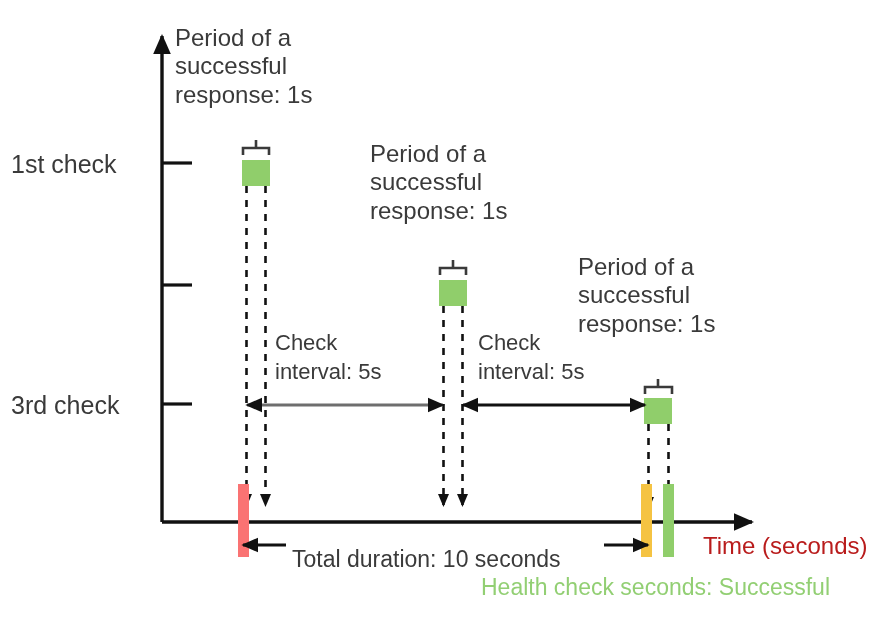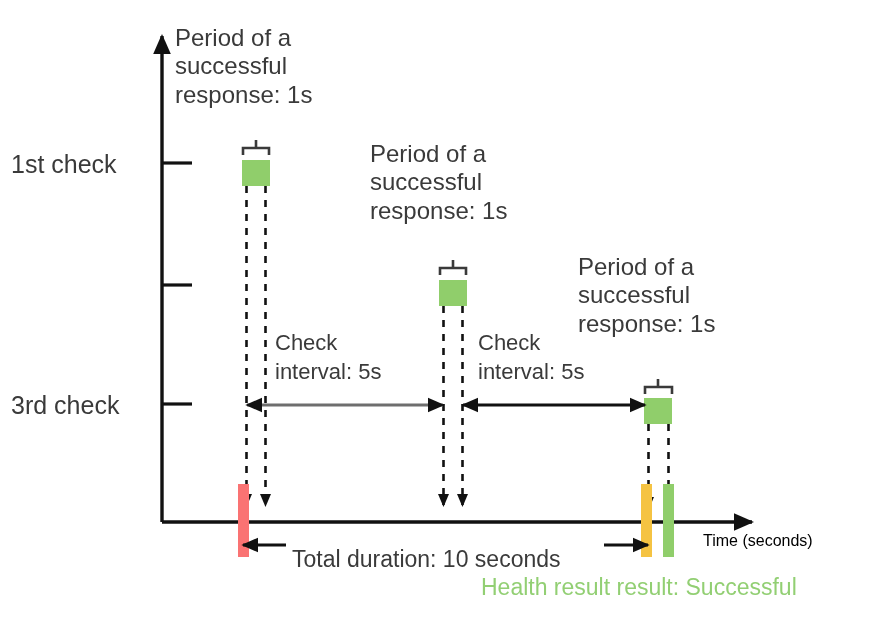--- a/index.html
+++ b/index.html
@@ -7,21 +7,21 @@
        font-family:"Liberation Sans","DejaVu Sans",sans-serif;
        color:#3a3a3a;overflow:hidden;position:relative;}
   #stage{position:absolute;inset:0;width:874px;height:618px;}
   svg#canvas{position:absolute;left:0;top:0;width:874px;height:618px;}
   .lbl{position:absolute;white-space:pre;line-height:1.18;}
   .axis-title{font-size:25px;color:#3a3a3a;}
   .tick-label{font-size:25px;color:#3a3a3a;}
   .period-note{font-size:24px;color:#3a3a3a;text-align:left;}
   .interval-note{font-size:22px;color:#3a3a3a;line-height:1.30;}
   .duration-note{font-size:23px;color:#3a3a3a;}
-  .time-label{font-size:16px;color:#000000;}
+  .time-label{font-size:24px;color:#b91c1c;}
   .legend-fail{font-size:23px;color:#fa7a7a;}
   .legend-ok{font-size:23px;color:#92cf73;}
 </style>
 </head>
 <body>
 
 <div id="stage">
 
   <svg id="canvas" viewBox="0 0 874 618">
     <defs>
@@ -99,15 +99,15 @@
 
   <div class="lbl interval-note" style="left:275px;top:329px;width:165px;">Check
 interval: 5s</div>
   <div class="lbl interval-note" style="left:478px;top:329px;width:165px;">Check
 interval: 5s</div>
 
   <div class="lbl duration-note" style="left:292px;top:534px;margin-top:12px;">Total duration: 10 seconds</div>
 
   <div class="lbl time-label" style="left:703px;top:532px;">Time (seconds)</div>
 
-  <div class="lbl legend-ok" style="left:481px;top:574px;">Health result result: Successful</div>
+  <div class="lbl legend-ok" style="left:481px;top:574px;">Health check seconds: Successful</div>
 
 </div>
 
 </body></html>

